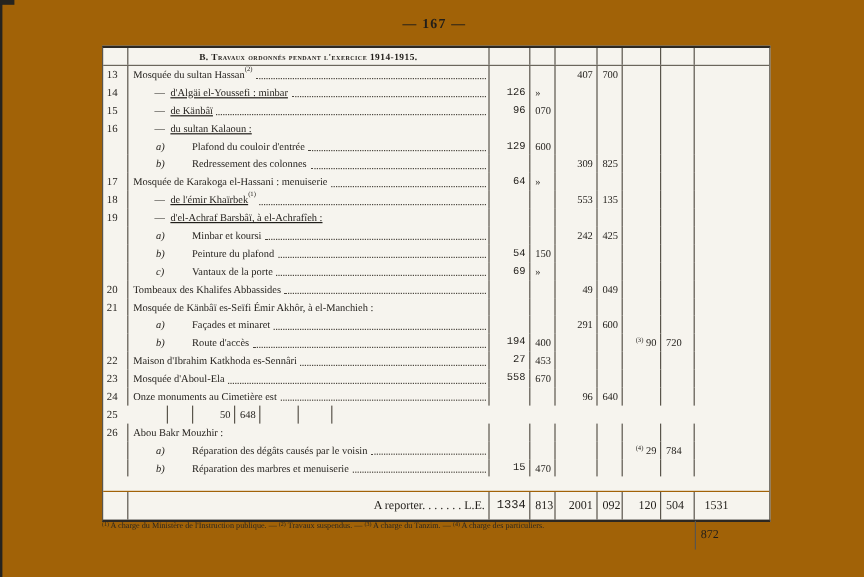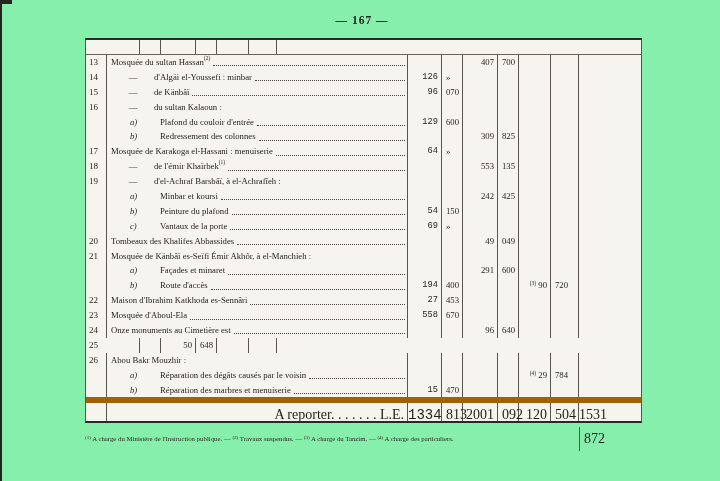--- a/index.html
+++ b/index.html
@@ -1,19 +1,19 @@
 <!DOCTYPE html>
 <html><head>
 <meta charset="utf-8">
 <style>
   * { margin:0; padding:0; box-sizing:border-box; }
   html,body { background:#d8d5cd; }
   .page {
     position:relative; width:720px; height:481px;
-    background:#86efac; overflow:hidden;
+    background:#a16207; overflow:hidden;
     font-family:"Liberation Serif","DejaVu Serif",serif;
     color:#211e1a;
   }
   .scan-edge { position:absolute; left:0; top:0; width:2px; height:100%; background:#26241f; }
   .scan-corner { position:absolute; left:0; top:0; width:12px; height:4px; background:#26241f; }
 
   .pageno {
     position:absolute; top:14px; left:0; width:724px;
     text-align:center; font-weight:bold; font-size:11.5px; letter-spacing:1px;
   }
@@ -32,38 +32,38 @@
     letter-spacing:0.4px; line-height:15px;
   }
   .c-num { width:20px; padding-left:3px; font-size:9px; flex:none; }
   .c-desc {
     width:302px; flex:none; display:flex; align-items:stretch;
     border-left:1px solid #5a554c; border-right:1px solid #5a554c;
     overflow:hidden; white-space:nowrap;
   }
   .dtext { margin-left:4px; }
   .dash { display:inline-block; margin-left:17px; width:18px; text-align:center; flex:none; }
-  .dash + .dtext { margin-left:12px; }
+  .dash + .dtext { margin-left:0;text-decoration:underline; }
   .submark { display:inline-block; margin-left:23px; width:13px; font-style:italic; flex:none; }
   .submark + .dtext { margin-left:17px; }
   .sup { font-size:5.5px; vertical-align:3px; line-height:normal; }
   .lead {
     flex:1; border-bottom:1.2px dotted #4a453d;
     align-self:flex-end; margin:0 2px 3.5px 3px; min-width:4px;
   }
   .pair { display:flex; flex:none; border-right:1px solid #5a554c; }
   .pair:last-child { border-right:none;flex-direction:column; }
   .sub-val { display:block; text-align:right; padding-right:3px; flex:none; }
   .sub-dec { display:block; border-left:1px solid #5a554c; padding-left:4px; flex:none; }
   .pa { width:55px; } .pa .sub-val { width:33px;font-family:Liberation Mono, monospace; } .pa .sub-dec { width:22px; }
   .pb { width:56px; } .pb .sub-val { width:34px; } .pb .sub-dec { width:22px; }
   .pc { width:60px; } .pc .sub-val { width:31px; } .pc .sub-dec { width:29px; }
   .pd { width:62px; } .pd .sub-val { width:31px; } .pd .sub-dec { width:31px; }
 
-  .totals { height:24px; line-height:24px; border-top:6px solid #a16207; font-size:14px; }
+  .totals { height:24px; line-height:24px; border-top:1px solid #a16207; font-size:10px;margin-top:12px; }
   .totals .c-desc { justify-content:flex-end; }
   .tlabel { padding-right:3px; }
 
   .footnote {
     position:absolute; left:85px; top:433px; width:560px;
     font-size:6.8px; line-height:9px; color:#2a2620; white-space:nowrap;
   }
   .fsup { font-size:5px; vertical-align:2px; }
 </style>
 </head>
@@ -71,20 +71,23 @@
 
 <div class="page">
   <div class="scan-edge"></div>
   <div class="scan-corner"></div>
 
   <div class="pageno">— 167 —</div>
 
   <div class="table">
     <div class="trow thead">
       <div class="c-num"></div>
+      <div class="c-desc">
+        <span class="thead-title">B. Travaux ordonnés pendant l'exercice 1914-1915.</span>
+      </div>
       <div class="pair pa">
           <span class="sub-val"></span>
           <span class="sub-dec"></span>
         </div>
       <div class="pair pb">
           <span class="sub-val"></span>
           <span class="sub-dec"></span>
         </div>
       <div class="pair pc">
           <span class="sub-val"></span>

